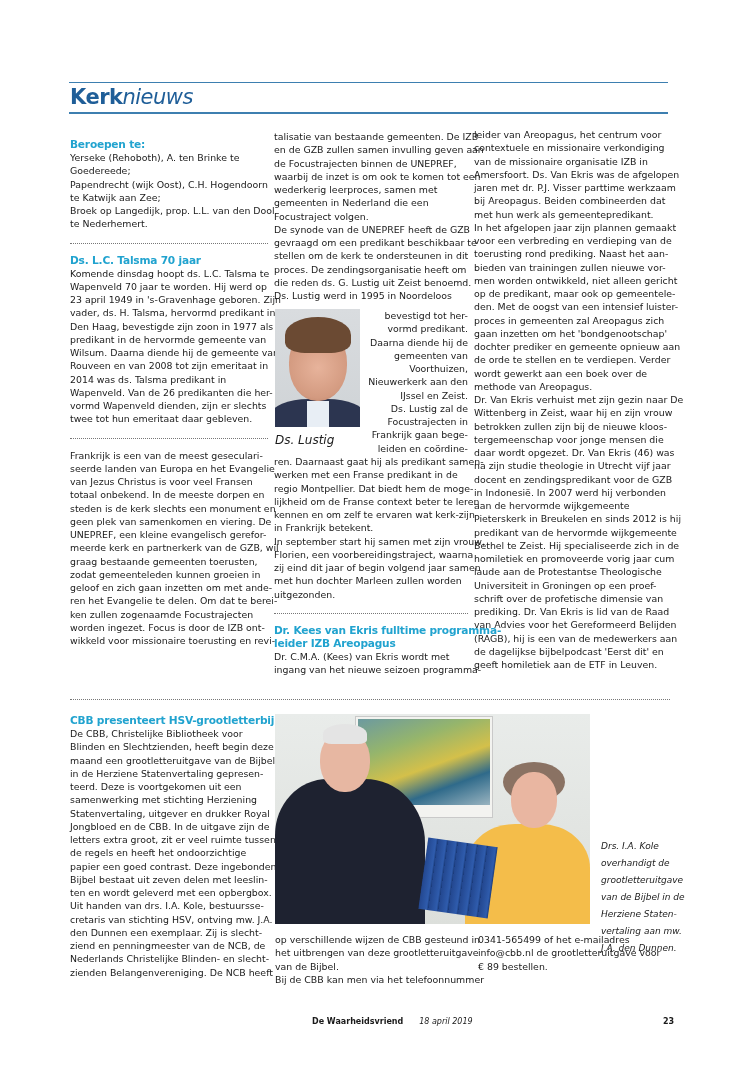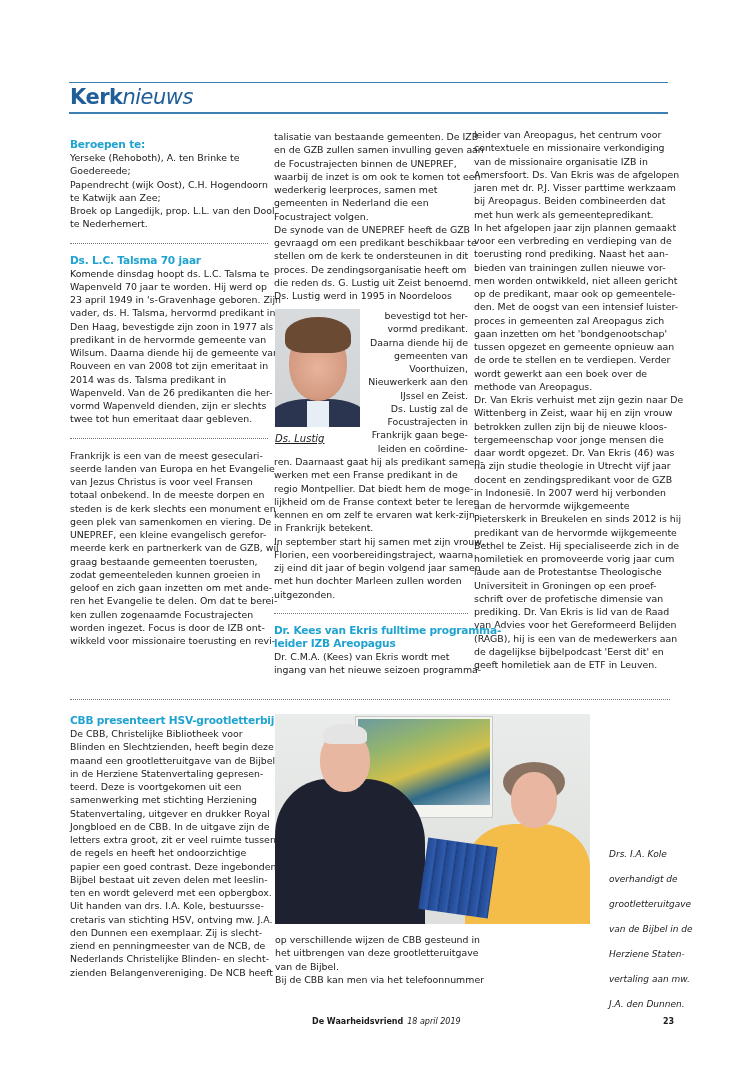--- a/index.html
+++ b/index.html
@@ -20,45 +20,45 @@
     .c3 { left: 474px; top: 128px; width: 198px; }
     .hr-full { position: absolute; left: 70px; top: 699px; width: 600px; border-top: 1px dotted #777; }
     .photo-lustig { position: absolute; left: 275px; top: 309px; width: 85px; height: 118px;
       background: linear-gradient(180deg, #d9dcdf 0%, #cfd3d6 100%); overflow: hidden; }
     .lustig-face { position: absolute; left: 14px; top: 18px; width: 58px; height: 74px; border-radius: 48%;
       background: radial-gradient(circle at 50% 55%, #e7b39b 0%, #d39a80 60%, #a46c55 100%); }
     .lustig-hair { position: absolute; left: 10px; top: 8px; width: 66px; height: 36px; border-radius: 50% 50% 30% 30%;
       background: #6b4a33; }
     .lustig-suit { position: absolute; left: -4px; top: 90px; width: 94px; height: 40px; background: #2c3550; border-radius: 40% 40% 0 0; }
     .lustig-shirt { position: absolute; left: 32px; top: 92px; width: 22px; height: 30px; background: #e8eef5; }
-    .cap-lustig { position: absolute; left: 275px; top: 433px; font-size: 10px; font-style: italic; text-decoration: underline; }
+    .cap-lustig { position: absolute; left: 275px; top: 433px; font-size: 12px; font-style: italic; }
     .col2-wrap { position: absolute; left: 364px; top: 309px; width: 104px; font-size: 9.4px; line-height: 13.25px; text-align: right; }
     .col2-wrap p { margin: 0; white-space: nowrap; }
     .col2-after { position: absolute; left: 274px; top: 455px; width: 194px; font-size: 9.4px; line-height: 13.25px; }
     .col2-after p { margin: 0; white-space: nowrap; }
     .c4 { left: 70px; top: 714px; width: 200px; }
     .photo-cbb { position: absolute; left: 275px; top: 714px; width: 315px; height: 210px; overflow: hidden;
       background: linear-gradient(180deg, #e9ecea 0%, #dcdfdb 100%); }
     .painting { position: absolute; left: 80px; top: 2px; width: 136px; height: 100px; background: #f3f3f0; border: 1px solid #c9c9c9; }
     .painting-inner { position: absolute; left: 2px; top: 2px; width: 132px; height: 86px;
       background: linear-gradient(160deg, #6c9aa0 0%, #95b56c 30%, #d4c04a 55%, #2f6a8a 75%, #9ab4c0 100%); }
     .man-body { position: absolute; left: 0; top: 65px; width: 150px; height: 160px; background: #1e2230; border-radius: 35% 40% 0 0; }
     .man-head { position: absolute; left: 45px; top: 16px; width: 50px; height: 62px; border-radius: 48%; background: #e7b7a2; }
     .man-hair { position: absolute; left: 48px; top: 10px; width: 44px; height: 20px; border-radius: 50% 50% 20% 20%; background: #e4e4e4; }
     .woman-body { position: absolute; left: 190px; top: 110px; width: 125px; height: 110px; background: #f4bd4a; border-radius: 40% 40% 0 0; }
     .woman-head { position: absolute; left: 236px; top: 58px; width: 46px; height: 56px; border-radius: 48%; background: #e9b6a1; }
     .woman-hair { position: absolute; left: 228px; top: 48px; width: 62px; height: 40px; border-radius: 50%; background: #8a7263; }
     .books { position: absolute; left: 148px; top: 128px; width: 70px; height: 72px; background: repeating-linear-gradient(90deg, #23478f 0px, #2f5cad 8px, #1a3a78 10px); transform: rotate(8deg); }
     .cap-cbb { position: absolute; left: 597px; top: 836px; font-size: 9px; font-style: italic; line-height: 13px; }
-    .cap-cbb p { margin: 12px; white-space: nowrap; }
+    .cap-cbb p { margin: 4px; white-space: nowrap; }
     .c5 { left: 275px; top: 933px; width: 196px; }
     .c6 { left: 478px; top: 933px; width: 196px; }
     .footer { position: absolute; left: 312px; top: 1017px; font-size: 8px; }
     .footer .mag { font-weight: bold; text-align: right; }
-    .footer .date { font-style: italic; margin-left: 4px; text-align: right; }
+    .footer .date { font-style: italic; margin-left: 16px; text-align: right; }
     .pagenum { position: absolute; left: 663px; top: 1017px; font-size: 8px; font-weight: bold; }
   </style>
 </head>
 <body>
 
 <div class="page">
   <div class="rule-top"></div>
   <div class="masthead" style="color: rgb(31, 94, 152);">
     <span class="b">Kerk</span><span class="i">nieuws</span>
   </div>
@@ -183,21 +183,21 @@
         <p>met hun werk als gemeentepredikant.</p>
         <p>In het afgelopen jaar zijn plannen gemaakt</p>
         <p>voor een verbreding en verdieping van de</p>
         <p>toerusting rond prediking. Naast het aan-</p>
         <p>bieden van trainingen zullen nieuwe vor-</p>
         <p>men worden ontwikkeld, niet alleen gericht</p>
         <p>op de predikant, maar ook op gemeentele-</p>
         <p>den. Met de oogst van een intensief luister-</p>
         <p>proces in gemeenten zal Areopagus zich</p>
         <p>gaan inzetten om het 'bondgenootschap'</p>
-        <p>tussen opgezet en gemeente opnieuw aan</p>
+        <p>dochter prediker en gemeente opnieuw aan</p>
         <p>de orde te stellen en te verdiepen. Verder</p>
         <p>wordt gewerkt aan een boek over de</p>
         <p>methode van Areopagus.</p>
         <p>Dr. Van Ekris verhuist met zijn gezin naar De</p>
         <p>Wittenberg in Zeist, waar hij en zijn vrouw</p>
         <p>betrokken zullen zijn bij de nieuwe kloos-</p>
         <p>tergemeenschap voor jonge mensen die</p>
         <p>daar wordt opgezet. Dr. Van Ekris (46) was</p>
         <p>na zijn studie theologie in Utrecht vijf jaar</p>
         <p>docent en zendingspredikant voor de GZB</p>
@@ -264,18 +264,23 @@
       <p>Herziene Staten-</p>
       <p>vertaling aan mw.</p>
       <p>J.A. den Dunnen.</p>
     </div>
   <div class="col c5" id="cbbmid">
       <p>op verschillende wijzen de CBB gesteund in</p>
       <p>het uitbrengen van deze grootletteruitgave</p>
       <p>van de Bijbel.</p>
       <p>Bij de CBB kan men via het telefoonnummer</p>
     </div>
+  <div class="col c6" id="cbbright">
+      <p>0341-565499 of het e-mailadres</p>
+      <p>info@cbb.nl de grootletteruitgave voor</p>
+      <p>€ 89 bestellen.</p>
+    </div>
 
   <div class="footer">
     <span class="mag">De Waarheidsvriend</span><span class="date">18 april 2019</span>
   </div>
   <div class="pagenum">23</div>
 </div>
 
 </body></html>

